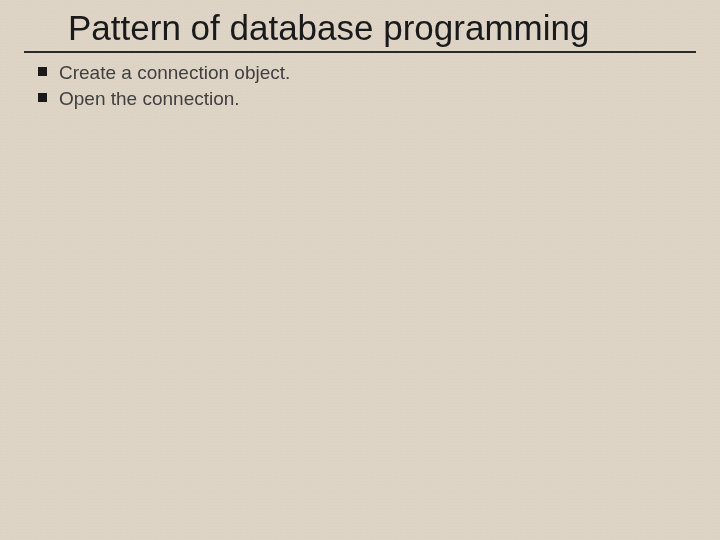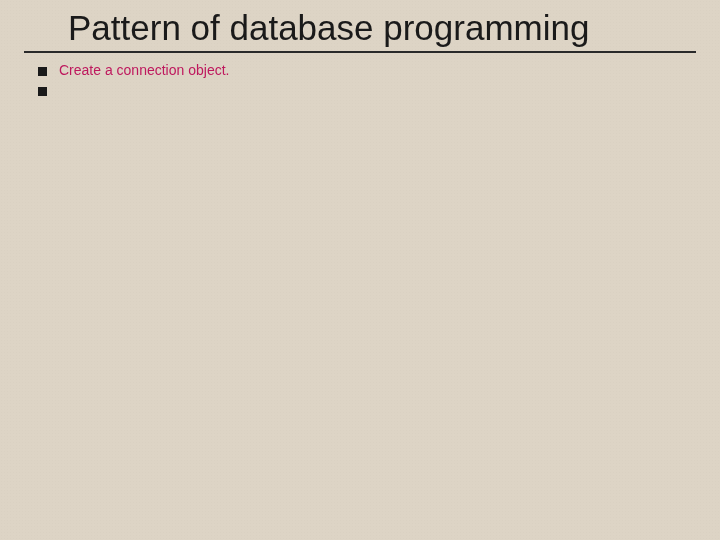--- a/index.html
+++ b/index.html
@@ -57,35 +57,36 @@
     margin: 0 0 2px 0;
   }
   .bullet {
     width: 9px;
     height: 9px;
     background: #1a1a1a;
     margin: 6px 12px 0 0;
     flex: 0 0 auto;
   }
   .item-text {
-    font-size: 14px;
-    color: #be185d;
+    font-size: 19px;
+    color: #404040;
     line-height: 1.3;
   }
 </style>
 </head>
 <body>
 
 <div class="slide">
   <div class="title-wrap">
     <h1 class="title">Pattern of database programming</h1>
   </div>
   <hr class="rule">
   <div class="content">
     <div class="item">
       <span class="bullet"></span>
       <span class="item-text">Create a connection object.</span>
     </div>
     <div class="item">
       <span class="bullet"></span>
+      <span class="item-text">Open the connection.</span>
     </div>
   </div>
 </div>
 
 </body></html>

